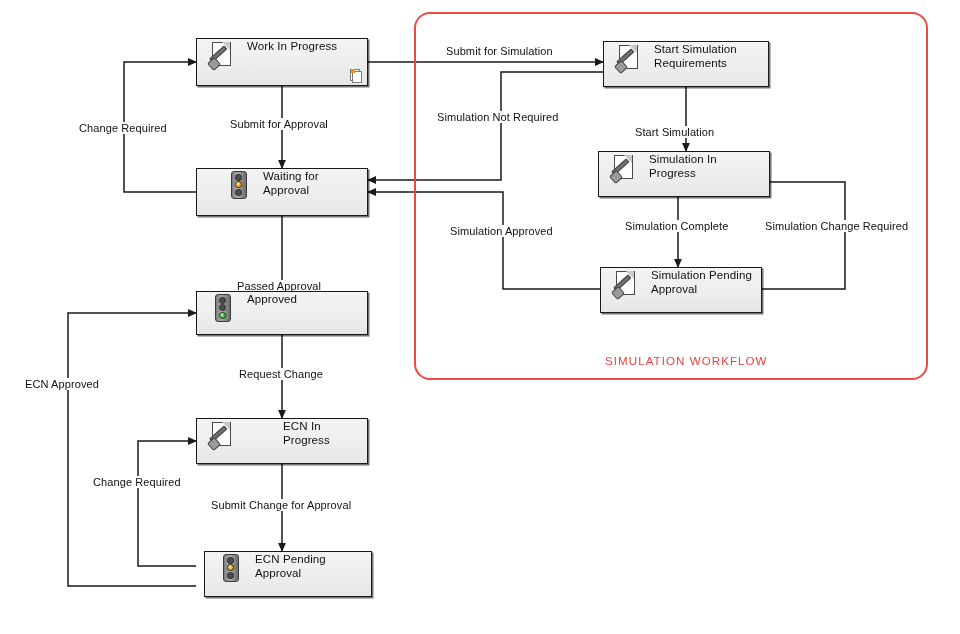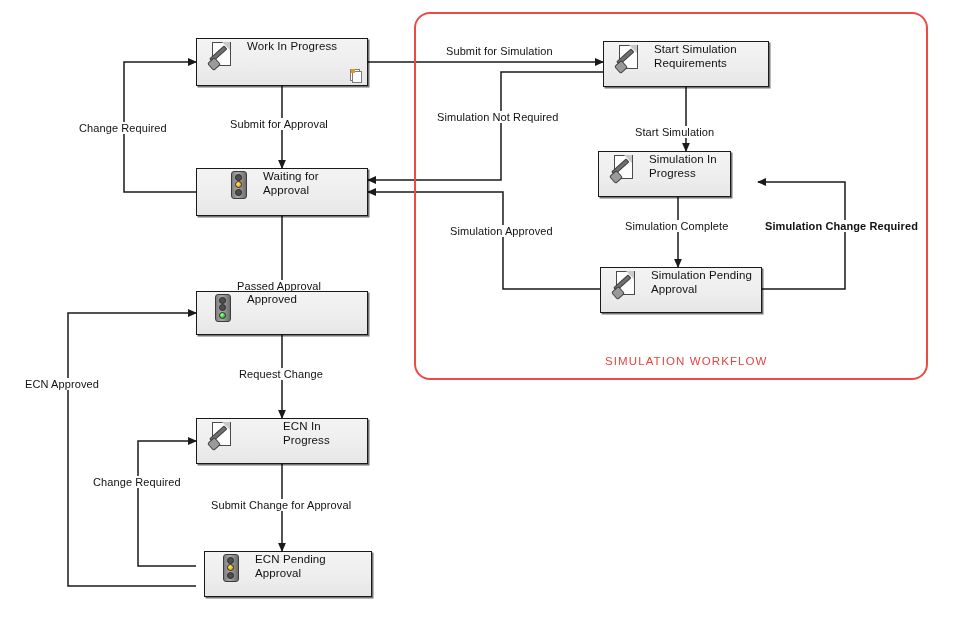--- a/index.html
+++ b/index.html
@@ -101,21 +101,21 @@
   <div class="edge-label" style="left:227px;top:118px;">Submit for Approval</div>
   <div class="edge-label" style="left:234px;top:243px;margin-top:37px;">Passed Approval</div>
   <div class="edge-label" style="left:236px;top:368px;">Request Change</div>
   <div class="edge-label" style="left:208px;top:499px;">Submit Change for Approval</div>
   <div class="edge-label" style="left:90px;top:476px;">Change Required</div>
   <div class="edge-label" style="left:22px;top:378px;">ECN Approved</div>
   <div class="edge-label" style="left:443px;top:45px;">Submit for Simulation</div>
   <div class="edge-label" style="left:434px;top:111px;">Simulation Not Required</div>
   <div class="edge-label" style="left:632px;top:104px;margin-top:22px;">Start Simulation</div>
   <div class="edge-label" style="left:622px;top:220px;">Simulation Complete</div>
-  <div class="edge-label" style="left:762px;top:220px;font-weight:bold;">Simulation Change Required</div>
+  <div class="edge-label" style="left:762px;top:220px;">Simulation Change Required</div>
   <div class="edge-label" style="left:447px;top:225px;">Simulation Approved</div>
 
   <div class="node" style="left:196px;top:38px;width:172px;height:48px;">
     <span class="ico doc-wrench">
       <span class="page"></span>
         <span class="corner"></span>
       <span class="handle"></span>
         <span class="head"></span>
     </span>
     <span class="lbl">Work In Progress</span>
@@ -171,21 +171,21 @@
     <span class="ico doc-wrench">
       <span class="page"></span>
         <span class="corner"></span>
       <span class="handle"></span>
         <span class="head"></span>
     </span>
     <span class="lbl">Start Simulation
 Requirements</span>
   </div>
 
-  <div class="node" style="left:598px;top:151px;width:133px;height:46px;">
+  <div class="node" style="left:598px;top:151px;width:172px;height:46px;">
     <span class="ico doc-wrench">
       <span class="page"></span>
         <span class="corner"></span>
       <span class="handle"></span>
         <span class="head"></span>
     </span>
     <span class="lbl">Simulation In
 Progress</span>
   </div>
 

